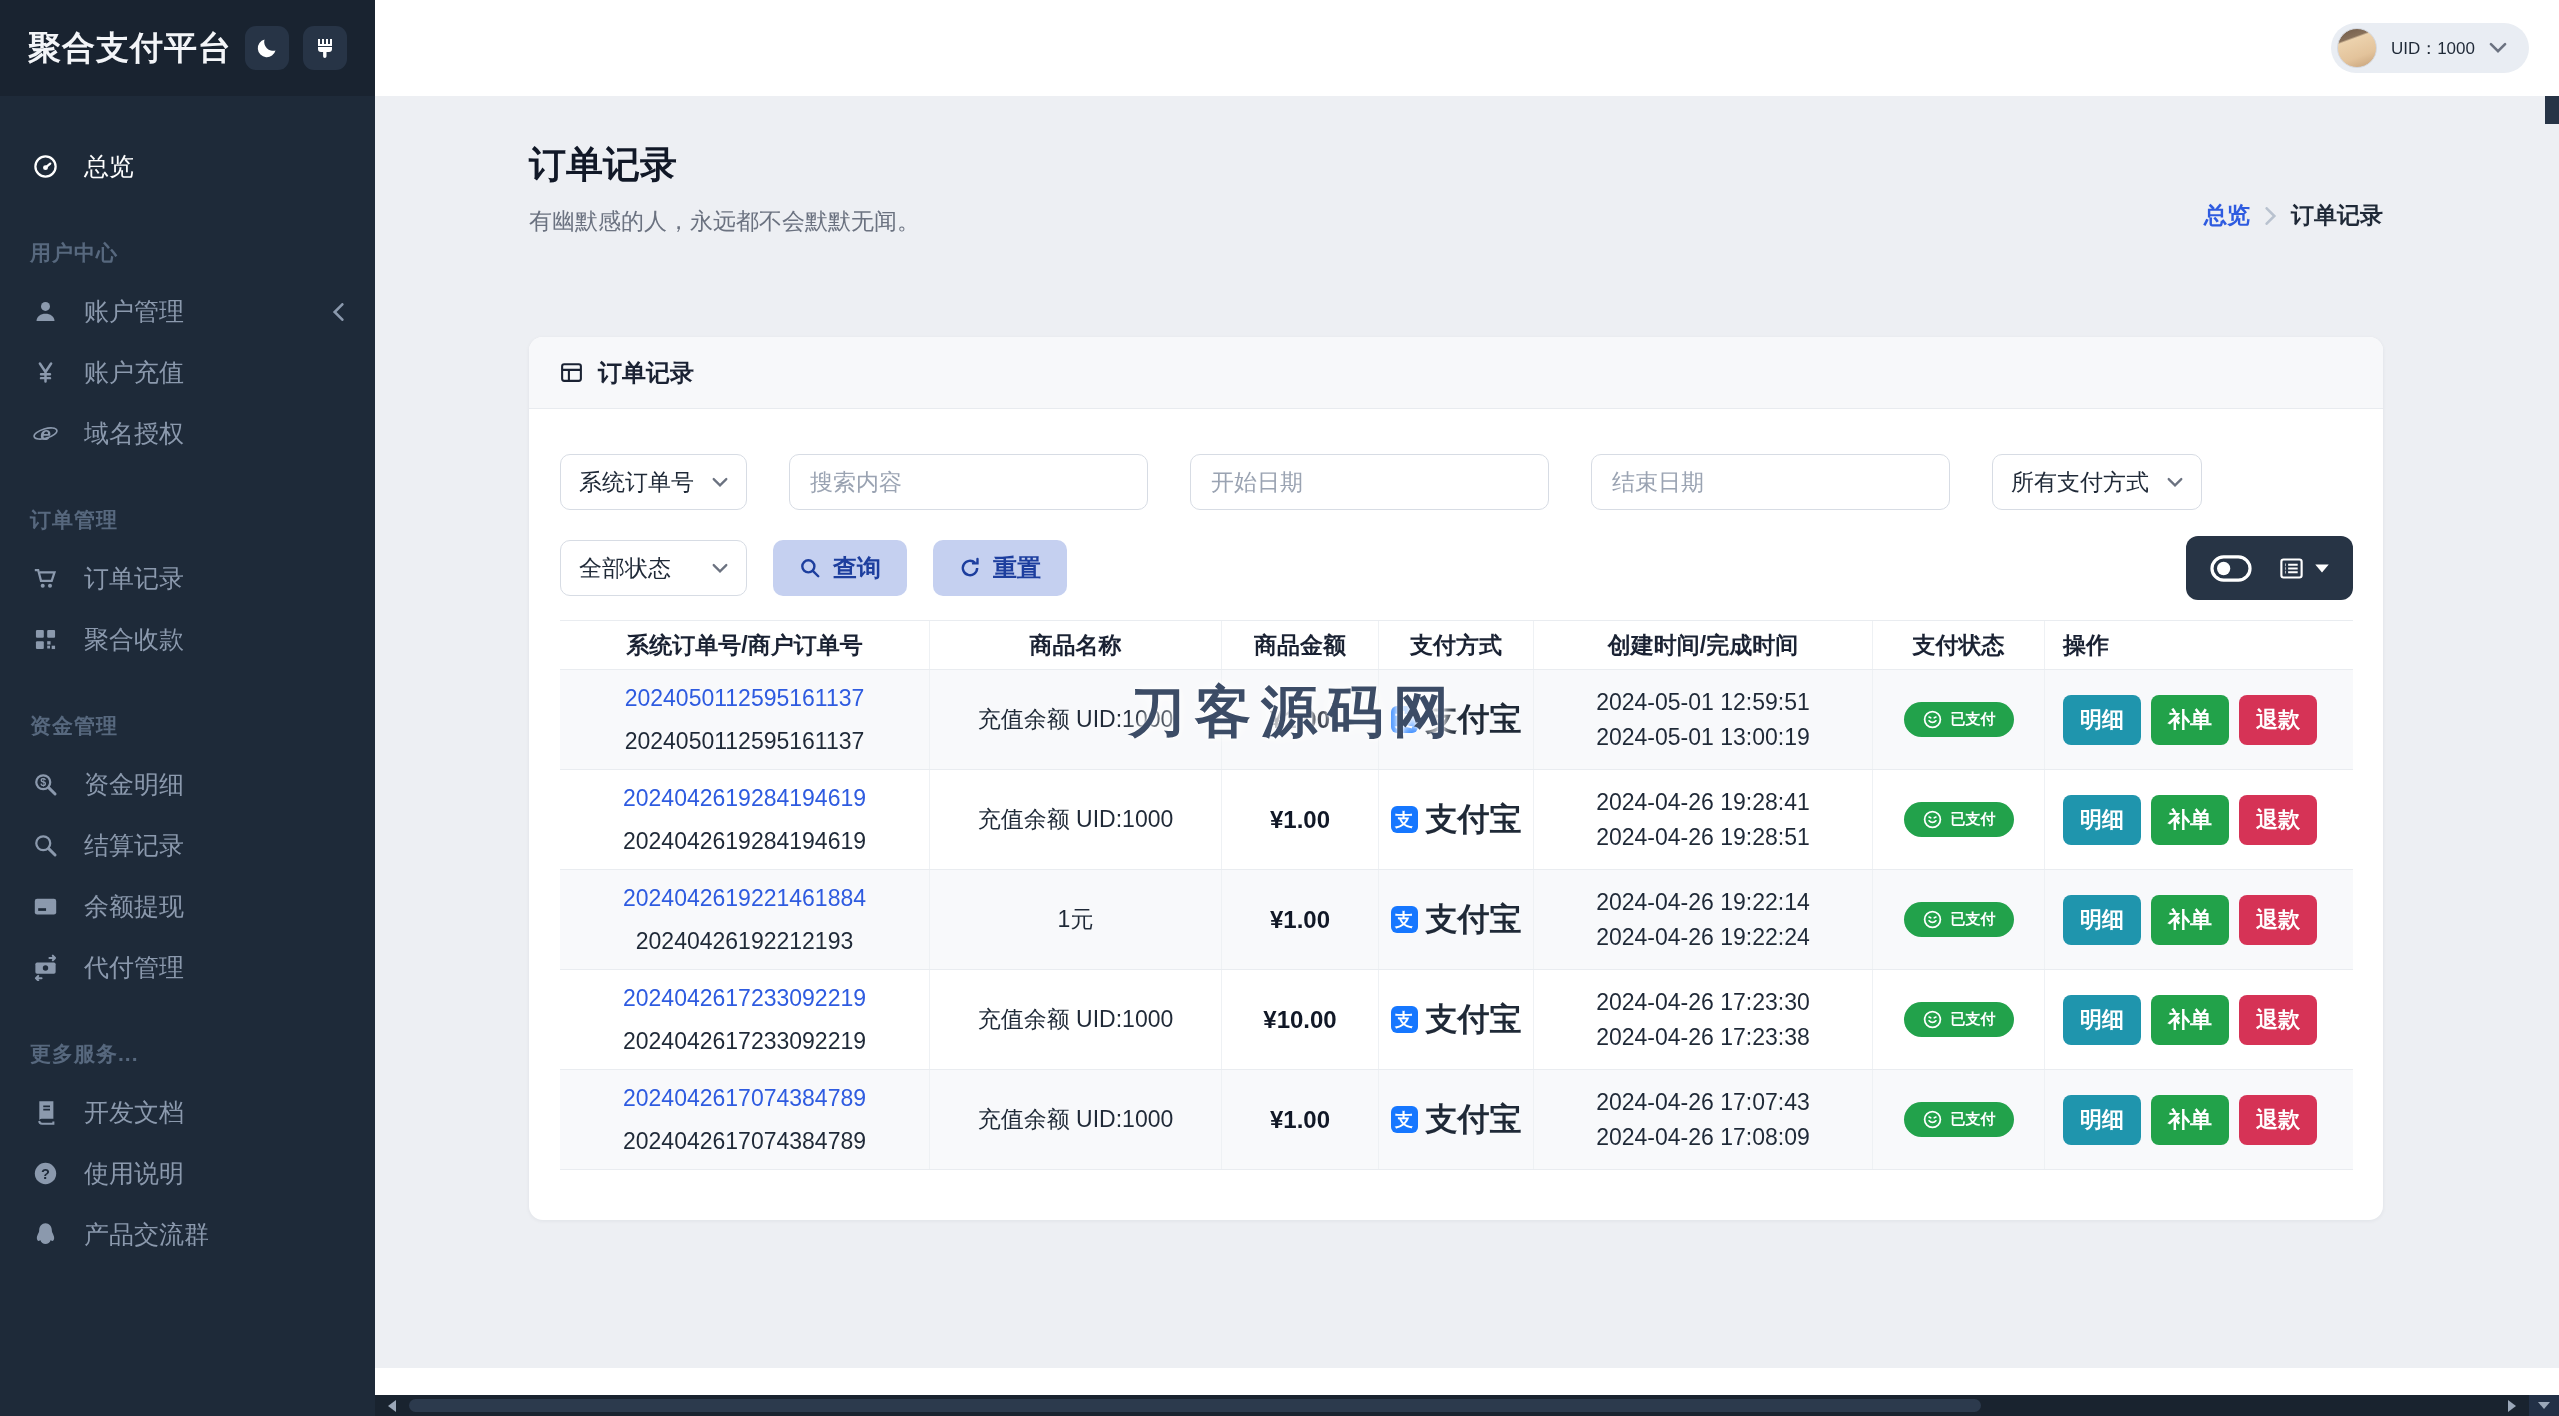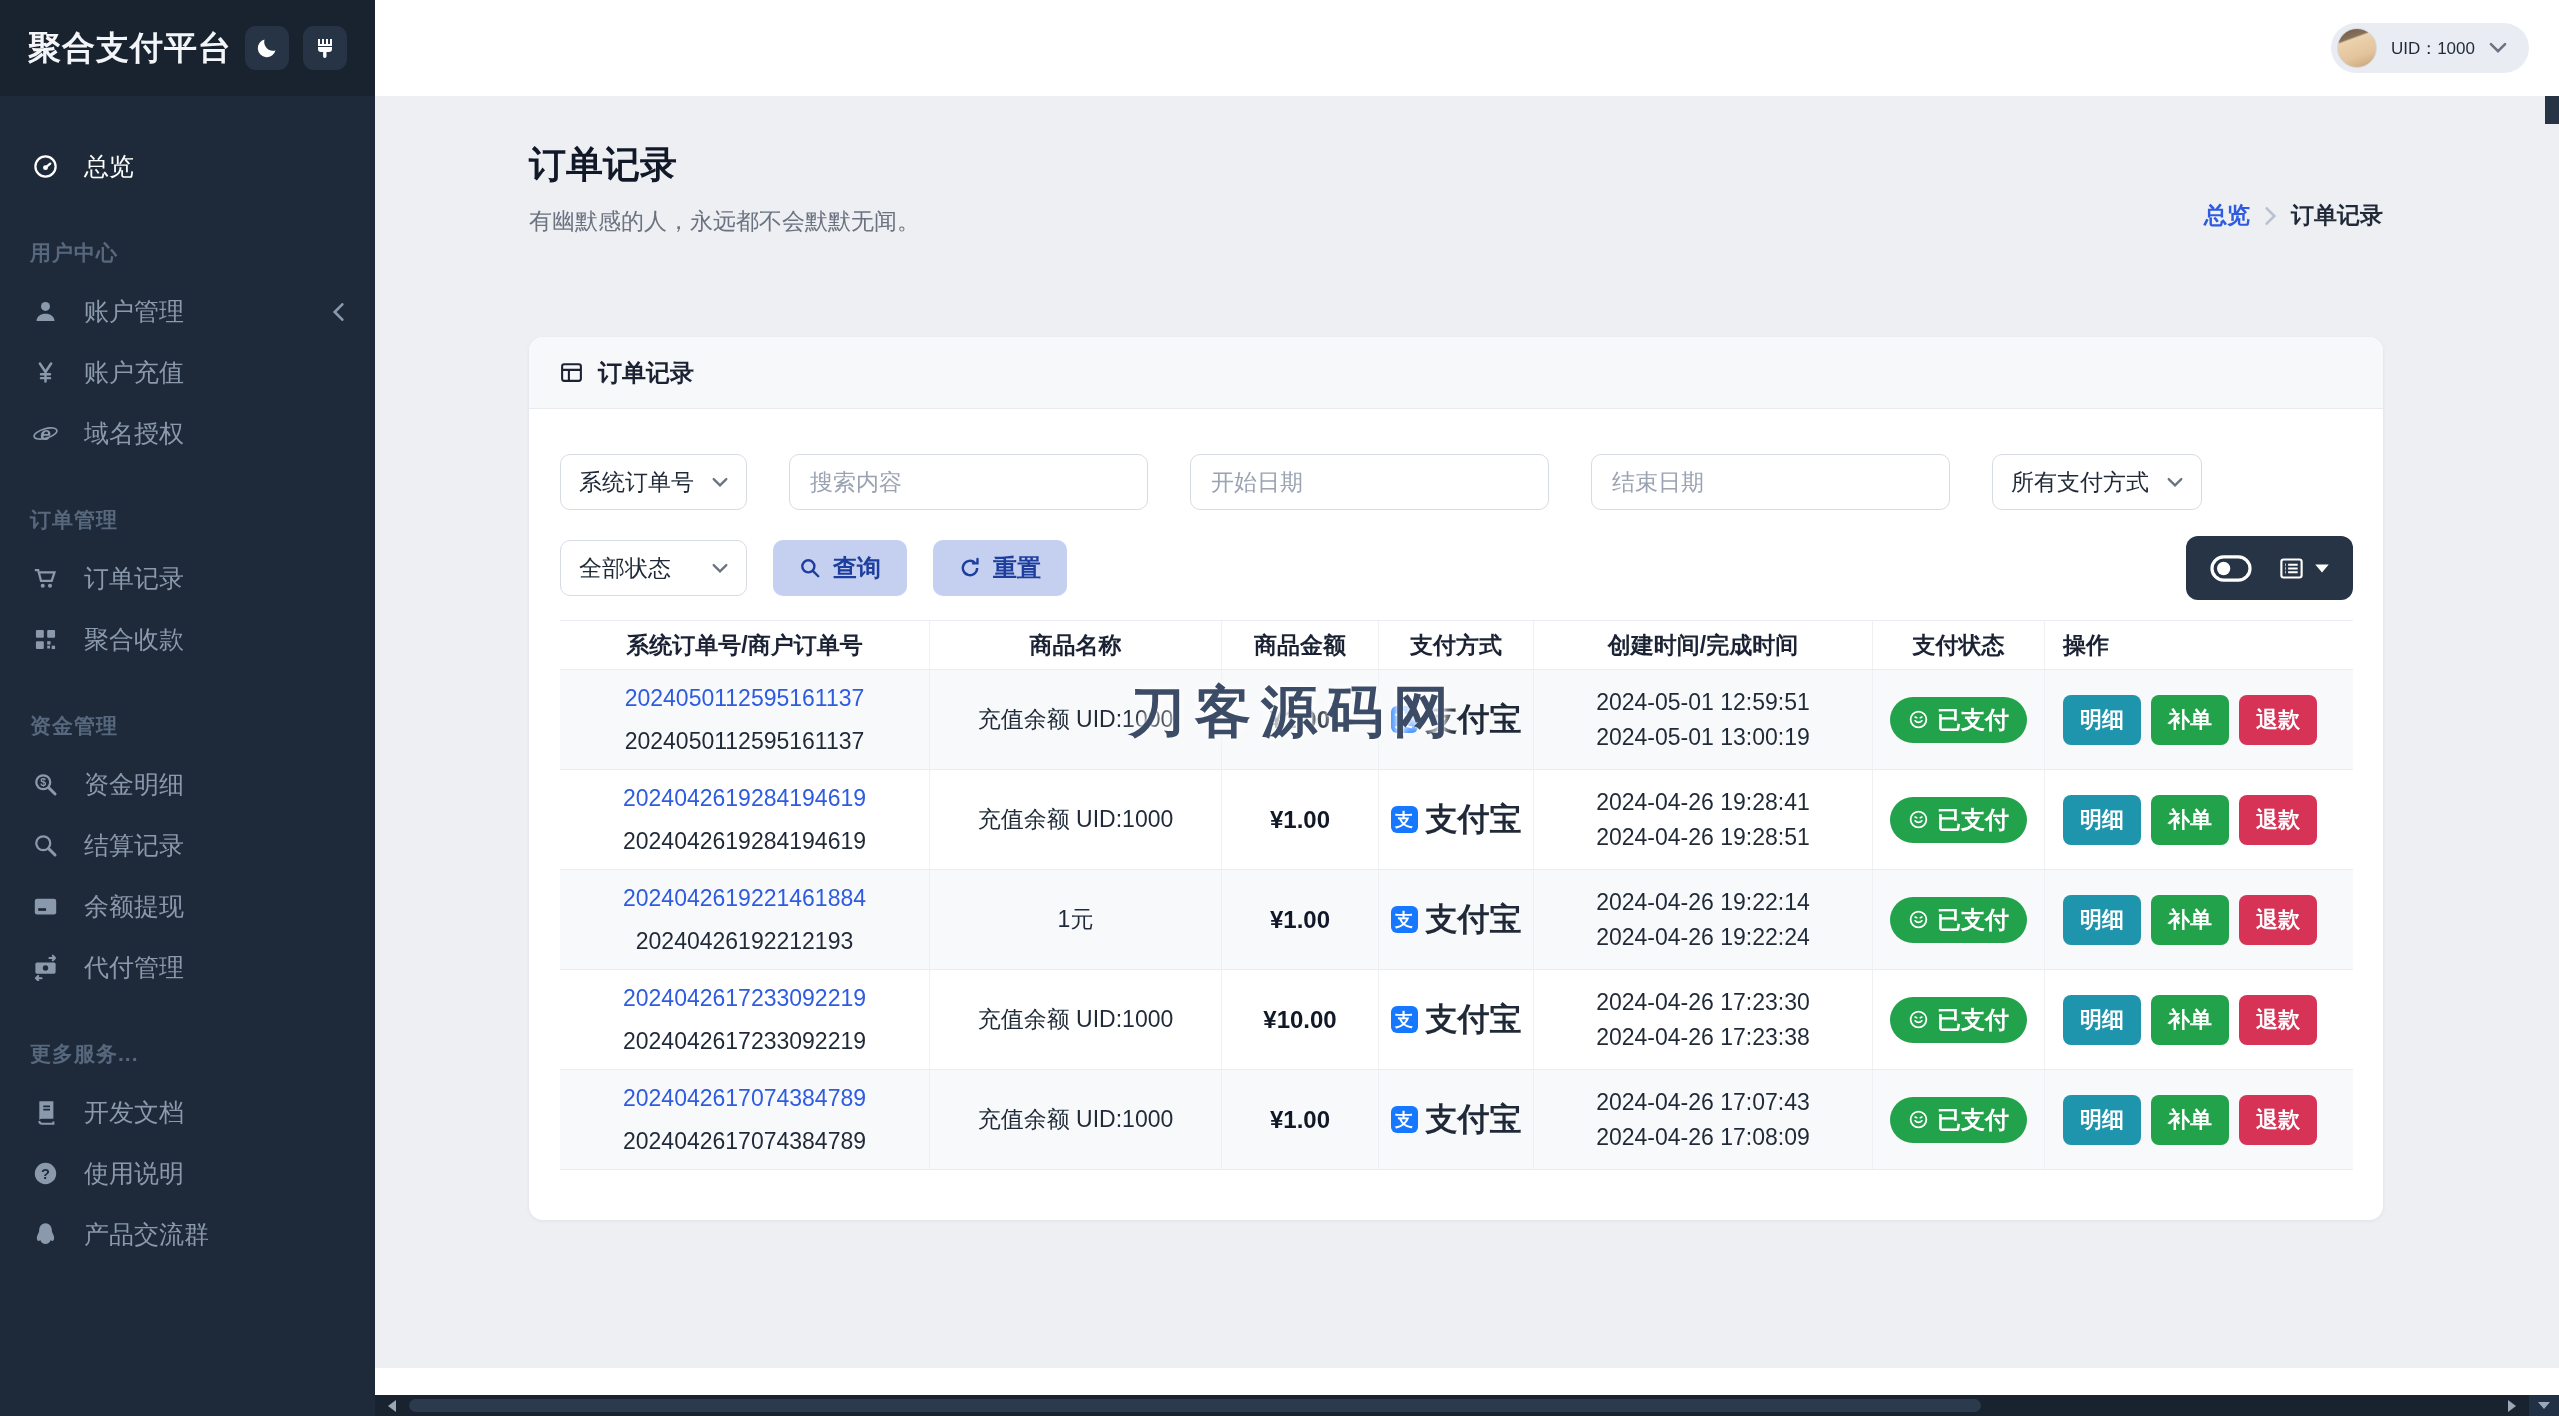--- a/index.html
+++ b/index.html
@@ -78,21 +78,21 @@
   .cell { display:flex; flex-direction:column; align-items:center; justify-content:center; border-right:1px solid #eef1f4; font-size:23px; color:#1f2937; }
   .cell:last-child { border-right:none; }
   .c-order { gap:16px; }
   .order-link { color:#2e5be0; text-decoration:none; cursor:pointer; }
   .c-amount span { font-weight:bold; font-size:24px; color:#111827; }
   .c-method { flex-direction:row; gap:8px; }
   .alipay-badge { width:27px; height:27px; border-radius:6px; background:#1677ff; color:#fff; font-size:18px; font-weight:bold; display:flex; align-items:center; justify-content:center; }
   .method-label { font-weight:bold; font-size:32px; }
   .c-time { gap:8px; }
   .c-status { }
-  .pill-paid { background:#22a24b; color:#fff; font-size:24px; font-weight:bold; border-radius:999px; padding:7px 18px; display:flex; align-items:center; gap:8px;font-family:Liberation Serif, serif; }
+  .pill-paid { background:#22a24b; color:#fff; font-size:15px; font-weight:bold; border-radius:999px; padding:7px 18px; display:flex; align-items:center; gap:8px;font-family:Liberation Serif, serif; }
   .pill-paid .smile svg { width:21px; height:21px; }
   .c-actions { flex-direction:row; justify-content:flex-start; gap:10px; padding-left:18px; }
   .act { border:none; border-radius:8px; color:#fff; font-size:22px; font-weight:bold; font-family:inherit; padding:10px 17px; cursor:pointer; }
   .act.detail { background:#1f95ad; }
   .act.supplement { background:#22a24a; }
   .act.refund { background:#d63356; }
 
   .t-footer { margin-top:36px; font-size:24px; color:#111827; }
   .t-footer b { font-weight:bold; }
 

